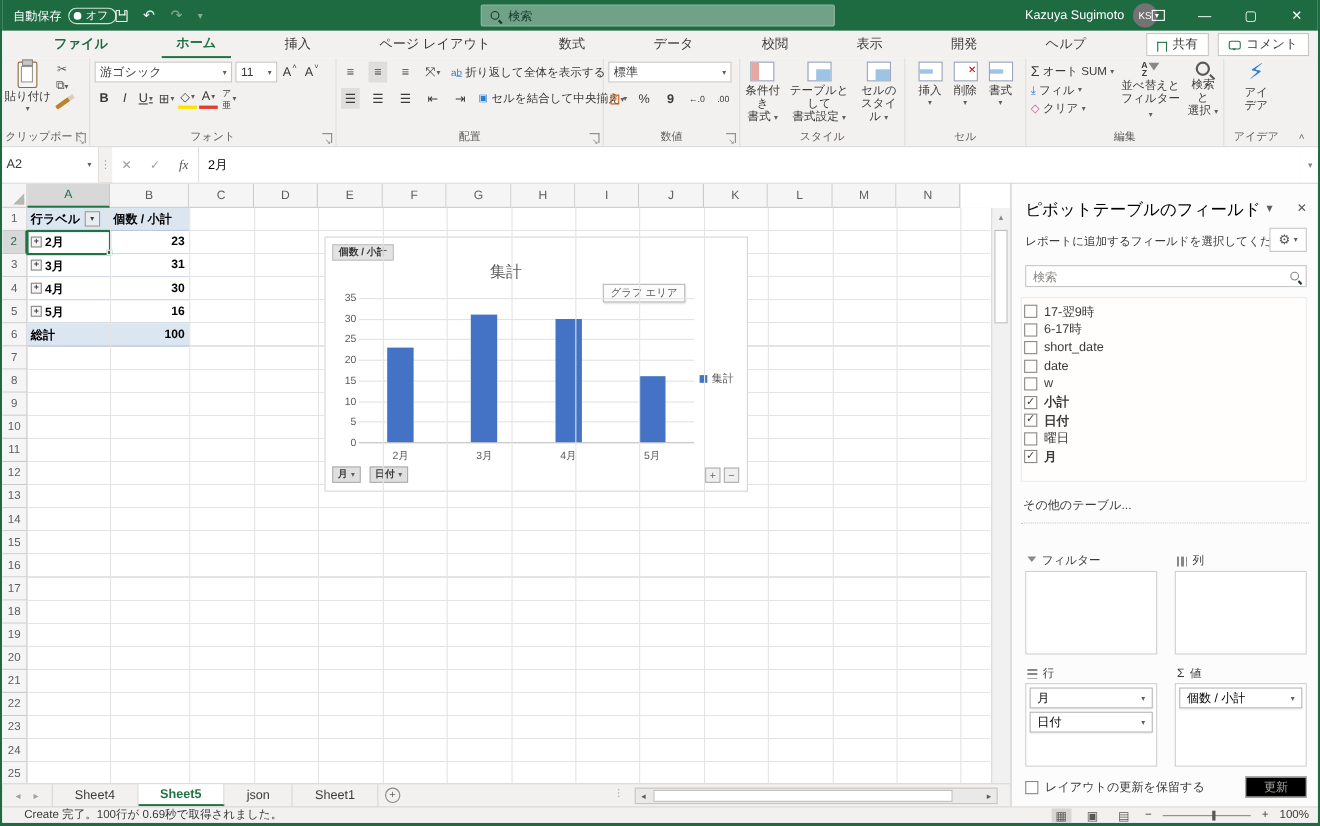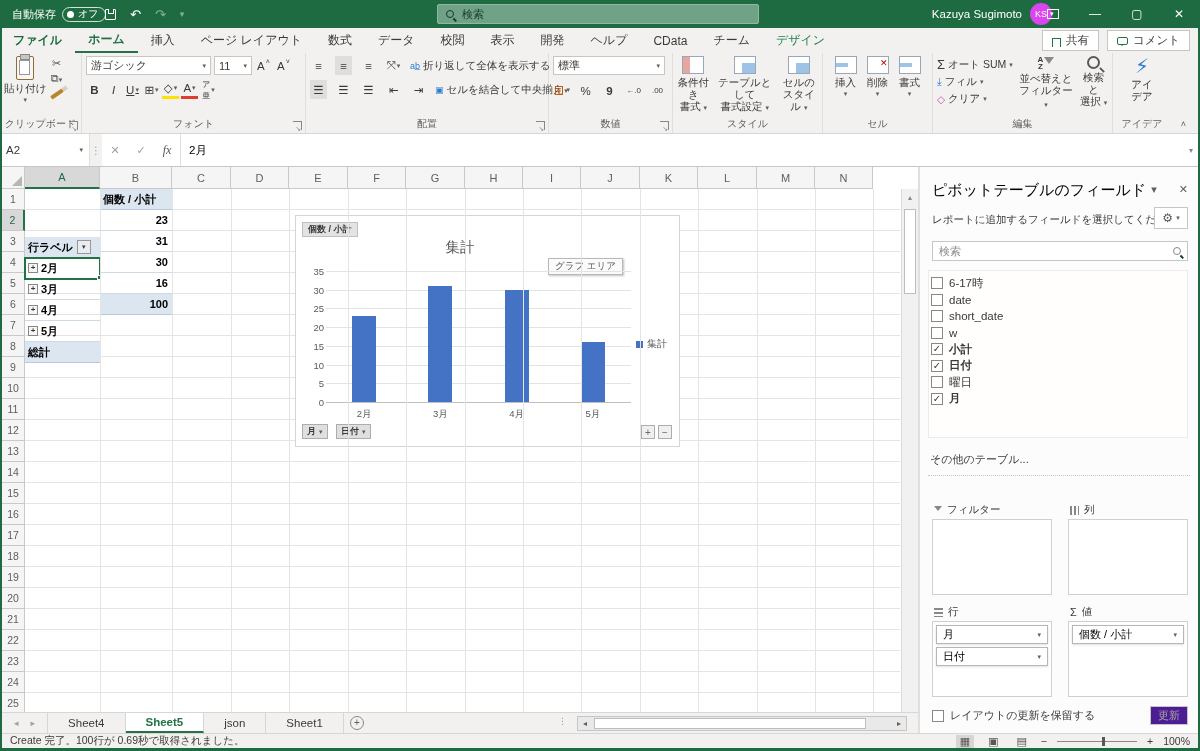--- a/index.html
+++ b/index.html
@@ -17,29 +17,29 @@
   .qat { left:105px; gap:14px; font-size:13px; }
   .qat .dim { opacity:.45; }
   .floppy { width:11px; height:11px; border:1.5px solid #fff; border-radius:1px; position:relative; display:inline-block; }
   .floppy::after { content:""; position:absolute; left:2px; top:-1px; width:4px; height:4px; background:#1E6B41; border:1.5px solid #fff; border-top:none; }
   .doc-title { left:280px; font-size:16px;margin-top:28px; }
   .tsearch { left:437px; top:4px; width:322px; height:20px; background:#6FA287; border:1px solid #8FB8A2; border-radius:2px;
              display:flex; align-items:center; gap:8px; padding:0 8px; font-size:11px; color:#17382A; position:absolute; }
   .mag { width:8px; height:8px; border:1.5px solid #17382A; border-radius:50%; position:relative; display:inline-block; flex:0 0 auto; }
   .mag::after { content:""; position:absolute; width:4px; height:1.5px; background:#17382A; transform:rotate(45deg); left:6px; top:8px; }
   .user { right:148px; gap:8px; font-size:11.5px; }
-  .avatar { width:22px; height:22px; border-radius:50%; background:#d946ef; color:#fff; font-size:9px; display:flex; align-items:center; justify-content:center; }
+  .avatar { width:22px; height:22px; border-radius:50%; background:#737373; color:#fff; font-size:9px; display:flex; align-items:center; justify-content:center; }
   .winbtns { right:0; }
   .winbtn { width:42px; height:28px; display:flex; align-items:center; justify-content:center; font-size:12px; color:#fff; }
   .ribopt { width:12px; height:10px; border:1px solid #fff; position:relative; }
   .ribopt::after { content:"▾"; position:absolute; font-size:7px; left:2px; top:0px; }
 
   
   .tabrow { position:absolute; left:-2px; top:28px; width:1200px; height:25px; background:#F3F1F0; display:flex; align-items:stretch; }
-  .rtab { padding:0 13px; display:flex; align-items:center; font-size:12px; color:#3B3A39; white-space:nowrap; }
+  .rtab { padding:0 13px; display:flex; align-items:center; font-size:12px; color:#3B3A39; white-space:nowrap;margin-left:36px; }
   .rtab.file { color:#1E6B41; font-weight:700; }
   .rtab.active { color:#217346; font-weight:700; border-bottom:2.5px solid #217346; }
   .rtab.contextual { color:#1A7F4B; }
   .tabrow-right { position:absolute; right:8px; top:30px; display:flex; gap:8px; }
   .chipbtn { height:21px; border:1px solid #C8C6C4; background:#fff; display:flex; align-items:center; gap:5px; padding:0 9px; font-size:11.5px; color:#3B3A39; }
   .share-ic { width:9px; height:9px; border:1.5px solid #217346; border-bottom:none; position:relative; top:2px;}
   .bubble-ic { width:11px; height:8px; border:1.5px solid #217346; border-radius:2px; position:relative; }
   .bubble-ic::after { content:""; position:absolute; left:2px; bottom:-4px; border:2px solid transparent; border-top-color:#217346; }
 
   
@@ -98,21 +98,21 @@
           font-size:10.5px; display:flex; align-items:center; justify-content:center; }
   .rowh.sel { background:#D8D8D8; color:#1E6B41; border-right:2px solid #217346; }
   .cells { position:absolute; left:23px; top:22px; right:18px; bottom:0;
            background:repeating-linear-gradient(to bottom, transparent 0 20px, #E4E4E4 20px 21px); }
   .vline { position:absolute; top:22px; bottom:0; width:1px; background:#E4E4E4; }
 
   
   .pivot { position:absolute; left:23px; top:22px; width:147px; }
   .prow { display:flex; height:21px; }
   .pcell { height:21px; font-size:11px; display:flex; align-items:center; padding:0 3px; border-bottom:1px solid #CFDAE6; }
-  .pcell.a { width:75px;margin-top:48px; }
+  .pcell.a { width:75px; }
   .pcell.b { width:72px; justify-content:flex-end; padding-right:4px; }
   .phead .pcell, .ptotal .pcell { background:#DCE6F1; font-weight:700; border-bottom:1px solid #B9C9DB; }
   .pdata .pcell { font-weight:700; color:#000; }
   .plus { width:10px; height:10px; border:1px solid #8A8886; background:#F5F5F5; color:#3B3A39; font-size:8px; line-height:8px;
           text-align:center; margin-right:3px; flex:0 0 auto; }
   .filterbtn { width:14px; height:14px; border:1px solid #9A9896; background:#E9EDF2; margin-left:4px; display:flex; align-items:center; justify-content:center; font-size:7px; color:#3B3A39; }
   .selcell { outline:2px solid #217346; outline-offset:-1px; position:relative; background:#fff; }
   .selhandle { position:absolute; right:-2px; bottom:-2px; width:5px; height:5px; background:#217346; border:1px solid #fff; }
 
   
@@ -148,21 +148,21 @@
   .addsheet { width:26px; display:flex; align-items:center; justify-content:center; }
   .addsheet .circle { width:14px; height:14px; border:1px solid #8A8886; border-radius:50%; color:#605E5C; font-size:10px; line-height:12px; text-align:center; }
   .hscroll { position:absolute; left:575px; top:3px; width:330px; height:15px; background:#E9E9E9; border:1px solid #C8C6C4; display:flex; align-items:center; }
   .hthumb { position:absolute; left:16px; right:40px; top:1px; bottom:1px; background:#fff; border:1px solid #BDBDBD; }
   .harrow { width:14px; text-align:center; color:#605E5C; font-size:8px; }
   .sheetdots { position:absolute; left:556px; top:3px; color:#A19F9D; font-size:9px; }
 
   
   .statusbar { position:absolute; left:0; top:733px; width:1196px; height:15px; background:#F3F1F0; border-top:1px solid #D8D6D4;
                display:flex; align-items:center; font-size:10.5px; color:#3B3A39; }
-  .smsg { padding-left:8px;text-align:right; }
+  .smsg { padding-left:20px;text-align:right; }
   .sright { position:absolute; right:8px; display:flex; align-items:center; gap:10px; }
   .viewic { font-size:11px; color:#5A5856; padding:0 4px; }
   .viewic.active { background:#D8D6D4; }
   .ztrack { width:80px; height:1px; background:#8A8886; position:relative; }
   .zthumb { position:absolute; left:45px; top:-4px; width:3px; height:9px; background:#5A5856; }
 
   
   .paneDivider { position:absolute; left:916px; top:167px; width:2px; height:566px; background:#E1DFDD; }
   .pane { position:absolute; left:918px; top:167px; width:278px; height:566px; background:#FCFCFC; font-size:11px; color:#3B3A39; }
   .ptitle { position:absolute; left:12px; top:14px; font-size:15px; color:#000000; }
@@ -180,21 +180,21 @@
   .moretables { position:absolute; left:10px; top:285px; font-size:11px; color:#3B3A39; }
   .dragdiv { position:absolute; left:8px; right:8px; top:308px; border-top:1px dotted #C8C6C4; }
   .draghint { position:absolute; left:12px; top:316px; font-size:10.5px; }
   .zone-h { position:absolute; font-size:10.5px; color:#3B3A39; display:flex; align-items:center; gap:5px; }
   .zone-box { position:absolute; background:#fff; border:1px solid #D2D0CE; }
   .stripes-v { width:9px; height:9px; background:repeating-linear-gradient(90deg,#8A8886 0 2px,transparent 2px 4px); }
   .stripes-h { width:9px; height:9px; background:repeating-linear-gradient(#8A8886 0 2px,transparent 2px 4px); }
   .chipfield { height:19px; background:#fff; border:1px solid #B8B6B4; box-shadow:0 1px 2px rgba(0,0,0,.12); margin:0 0 3px 0;
                display:flex; align-items:center; justify-content:space-between; padding:0 6px; font-size:11px; color:#000; }
   .defer { position:absolute; left:12px; bottom:10px; display:flex; align-items:center; gap:6px; font-size:11px; }
-  .updbtn { position:absolute; right:10px; bottom:8px; width:38px; height:19px; background:#4c1d95; border:1px solid #C8C6C4;
+  .updbtn { position:absolute; right:10px; bottom:8px; width:56px; height:19px; background:#000000; border:1px solid #C8C6C4;
             color:#A6A4A2; font-size:11px; display:flex; align-items:center; justify-content:center; }
 </style>
 </head>
 <body>
 
 <div class="app nosel">
 
   <div class="titlebar">
     <div class="item autosave">
       <span>自動保存</span>
@@ -661,29 +661,33 @@
         <span>⚙</span>
         <span class="dd">▾</span>
       </div>
     <div class="psearch">
       <span>検索</span>
       <span class="mag" style="border-color:#8A8886"></span>
     </div>
     <div class="flist">
         <div class="fitem">
           <span class="cb"></span>
+          <span>17-翌9時</span>
+        </div>
+        <div class="fitem">
+          <span class="cb"></span>
           <span>6-17時</span>
+        </div>
+        <div class="fitem">
+          <span class="cb"></span>
+          <span>short_date</span>
         </div>
         <div class="fitem">
           <span class="cb"></span>
           <span>date</span>
-        </div>
-        <div class="fitem">
-          <span class="cb"></span>
-          <span>short_date</span>
         </div>
         <div class="fitem">
           <span class="cb"></span>
           <span>w</span>
         </div>
         <div class="fitem checked">
           <span class="cb">✓</span>
           <span>小計</span>
         </div>
         <div class="fitem checked">

